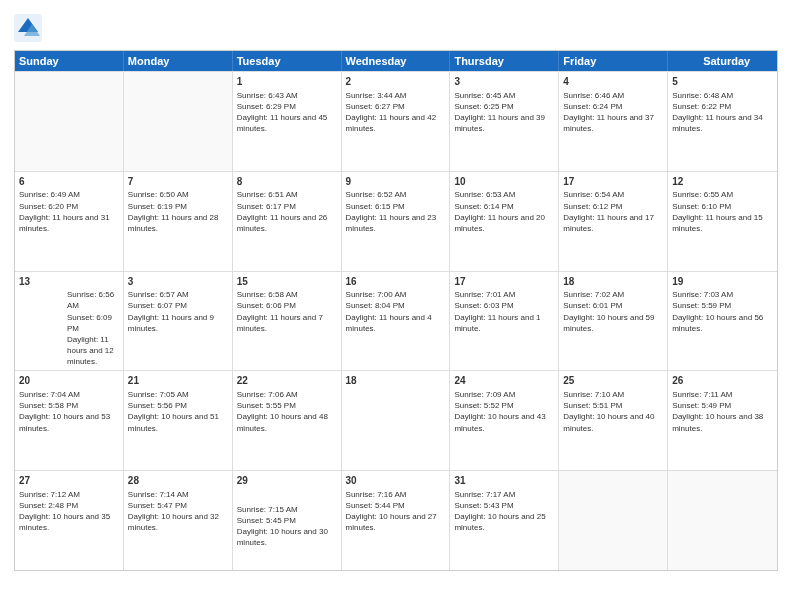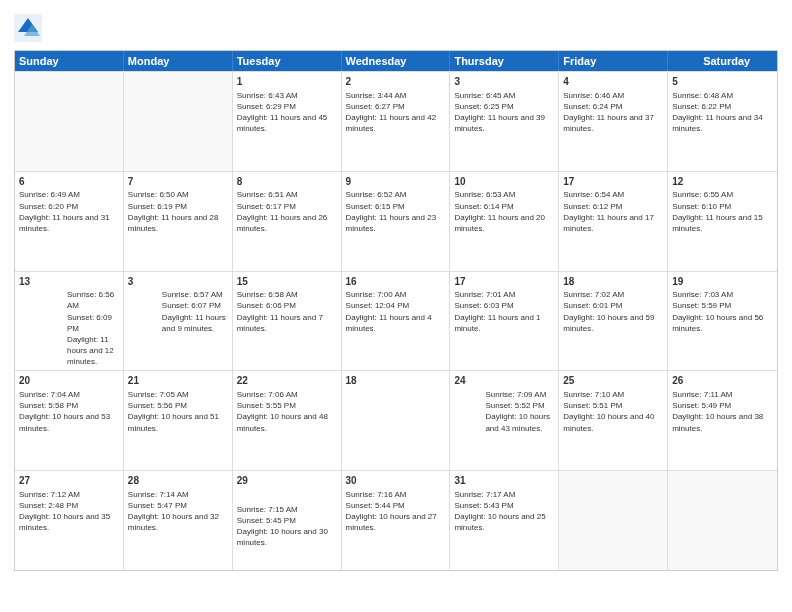--- a/index.html
+++ b/index.html
@@ -227,34 +227,34 @@
         </div>
         <div class="cal-row">
           <div class="cal-cell">
             <span class="day-num">13</span>
             <div class="cal-cell-text" style="white-space: pre-line; margin-left: 48px;">Sunrise: 6:56 AM
 Sunset: 6:09 PM
 Daylight: 11 hours and 12 minutes.</div>
           </div>
           <div class="cal-cell">
             <span class="day-num">3</span>
-            <div class="cal-cell-text" style="white-space: pre-line; margin-left: 34px;">Sunrise: 6:57 AM
+            <div class="cal-cell-text" style="white-space: pre-line;">Sunrise: 6:57 AM
 Sunset: 6:07 PM
 Daylight: 11 hours and 9 minutes.</div>
           </div>
           <div class="cal-cell">
             <span class="day-num">15</span>
             <div class="cal-cell-text" style="white-space: pre-line;">Sunrise: 6:58 AM
 Sunset: 6:06 PM
 Daylight: 11 hours and 7 minutes.</div>
           </div>
           <div class="cal-cell">
             <span class="day-num">16</span>
             <div class="cal-cell-text" style="white-space: pre-line;">Sunrise: 7:00 AM
-Sunset: 12:04 PM
+Sunset: 8:04 PM
 Daylight: 11 hours and 4 minutes.</div>
           </div>
           <div class="cal-cell">
             <span class="day-num">17</span>
             <div class="cal-cell-text" style="white-space: pre-line;">Sunrise: 7:01 AM
 Sunset: 6:03 PM
 Daylight: 11 hours and 1 minute.</div>
           </div>
           <div class="cal-cell">
             <span class="day-num">18</span>
@@ -286,21 +286,21 @@
             <span class="day-num">22</span>
             <div class="cal-cell-text" style="white-space: pre-line;">Sunrise: 7:06 AM
 Sunset: 5:55 PM
 Daylight: 10 hours and 48 minutes.</div>
           </div>
           <div class="cal-cell">
             <span class="day-num">18</span>
           </div>
           <div class="cal-cell">
             <span class="day-num">24</span>
-            <div class="cal-cell-text" style="white-space: pre-line; margin-left: 31px;">Sunrise: 7:09 AM
+            <div class="cal-cell-text" style="white-space: pre-line;">Sunrise: 7:09 AM
 Sunset: 5:52 PM
 Daylight: 10 hours and 43 minutes.</div>
           </div>
           <div class="cal-cell">
             <span class="day-num">25</span>
             <div class="cal-cell-text" style="white-space: pre-line;">Sunrise: 7:10 AM
 Sunset: 5:51 PM
 Daylight: 10 hours and 40 minutes.</div>
           </div>
           <div class="cal-cell">

